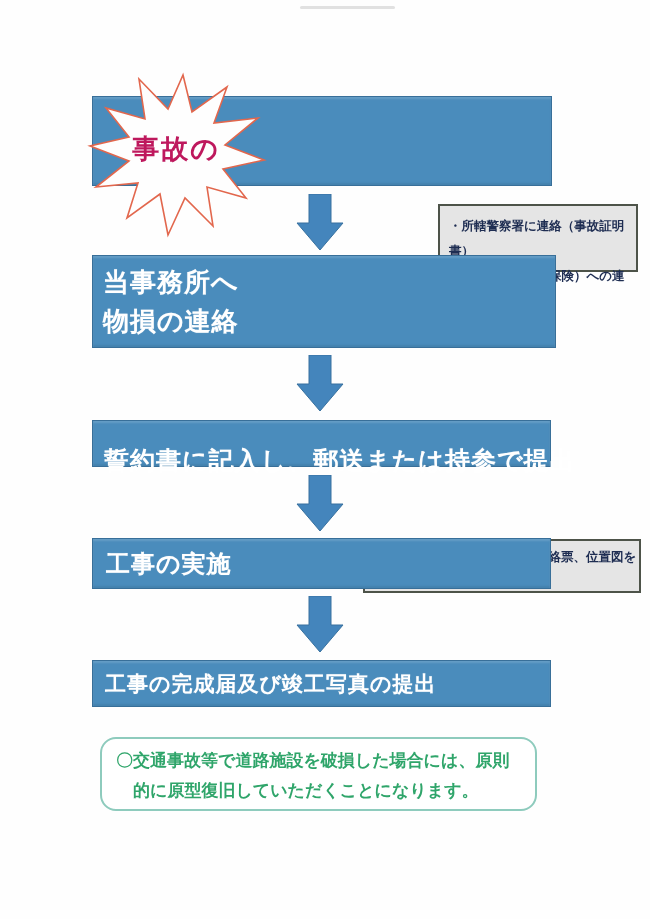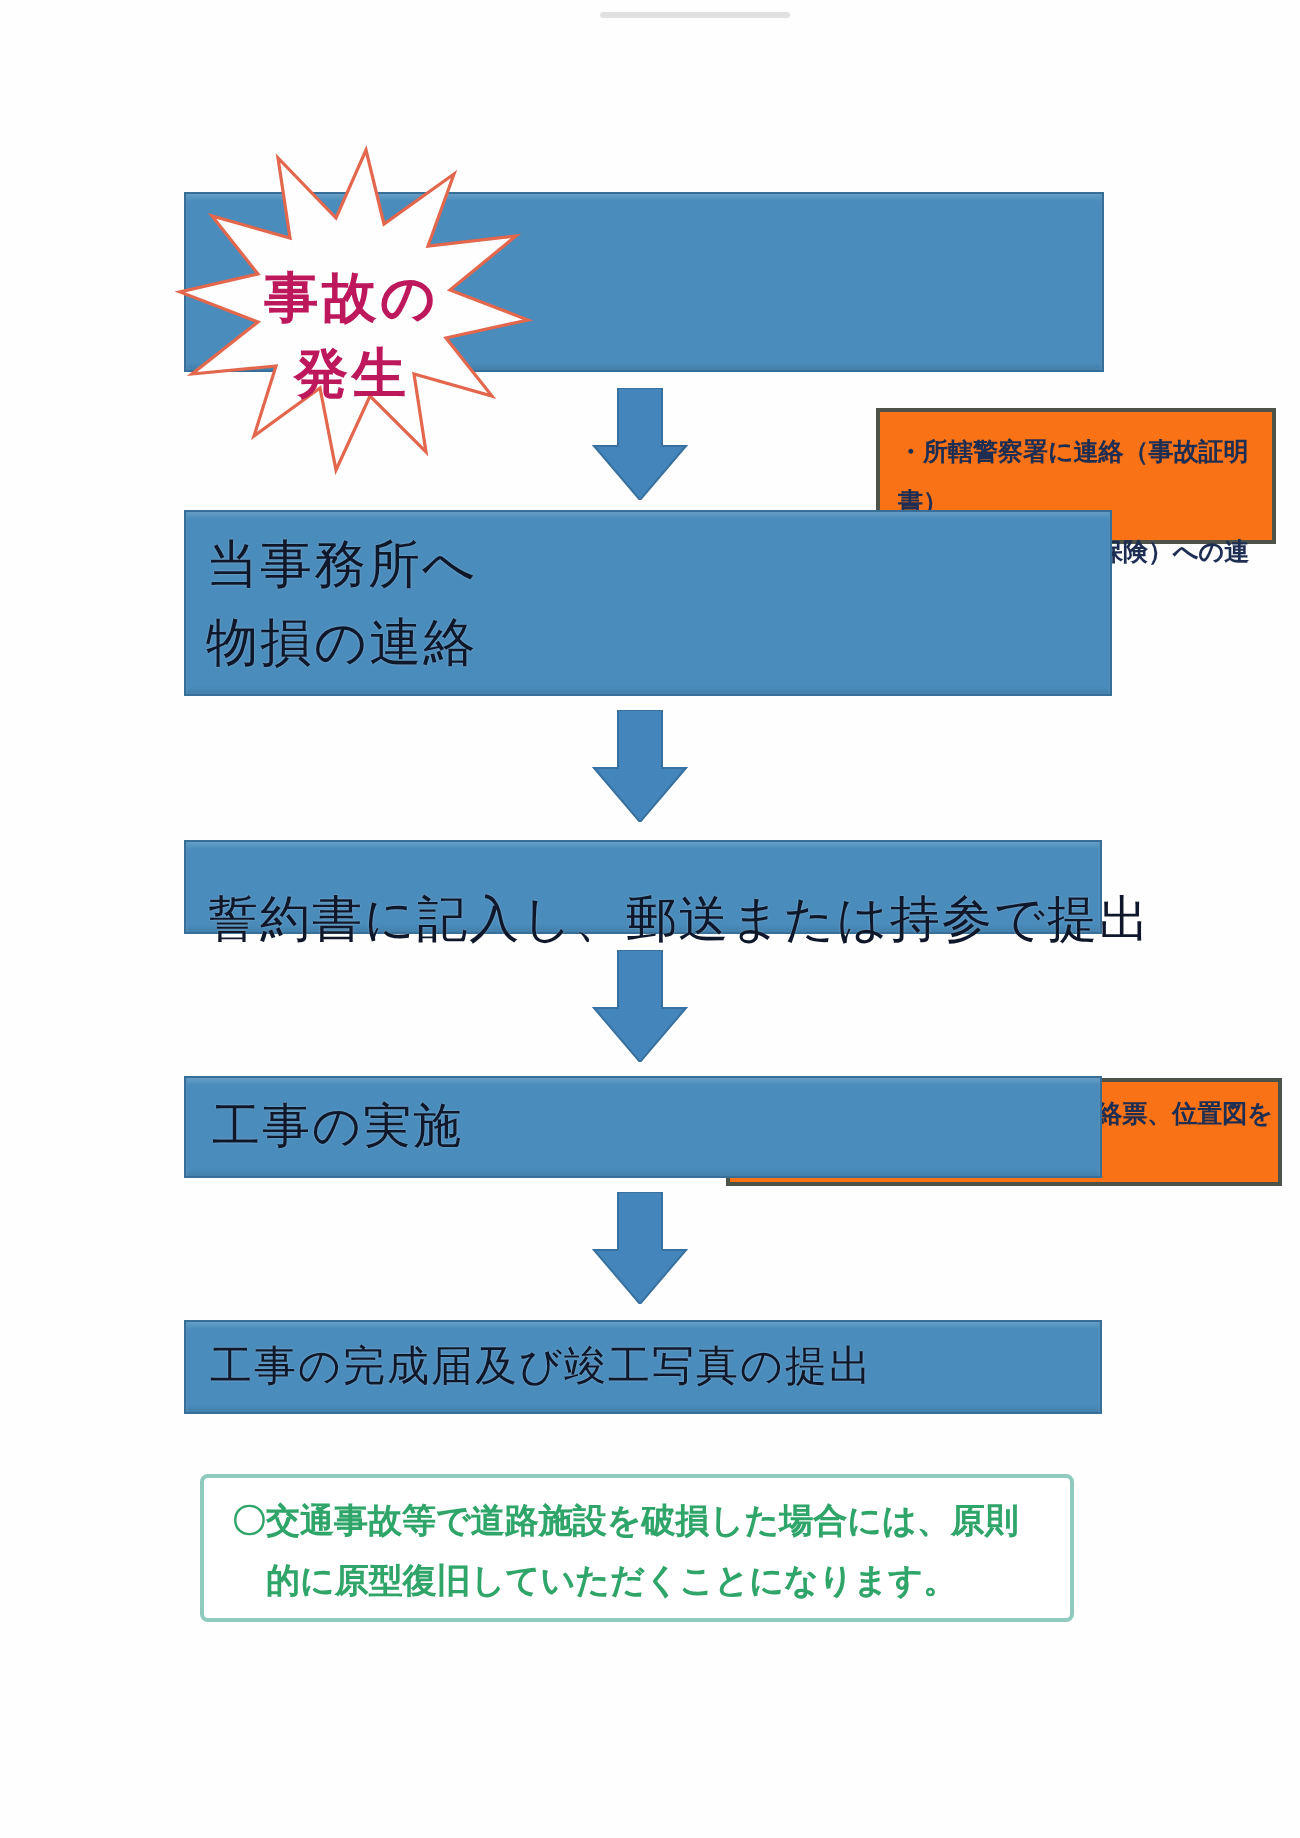--- a/index.html
+++ b/index.html
@@ -30,34 +30,34 @@
     border: 1px solid rgba(35, 75, 110, 0.45);
     box-shadow: inset 0 2px 2px rgba(255,255,255,0.15), inset 0 -2px 2px rgba(0,0,0,0.08);
   }
   .banner-1 { left: 92px;  top: 96px;  width: 460px; height: 90px; }
   .banner-2 { left: 92px;  top: 255px; width: 464px; height: 93px; }
   .banner-3 { left: 92px;  top: 420px; width: 459px; height: 47px; }
   .banner-4 { left: 92px;  top: 538px; width: 459px; height: 51px; text-align: right; }
   .banner-5 { left: 92px;  top: 660px; width: 459px; height: 47px; }
 
   .banner-title {
-    color: #0f172a;
-    font-weight: normal;
+    color: #ffffff;
+    font-weight: bold;
     letter-spacing: 1px;
     text-shadow: 0 0 1px rgba(255,255,255,0.4);
     white-space: nowrap;
   }
   .title-2 { position: absolute; left: 10px; top: 7px; font-size: 26px; line-height: 39px; }
   .title-3 { position: absolute; left: 11px; top: 16px; font-size: 25px; line-height: 46px; }
   .title-4 { position: absolute; left: 13px; top: 0; font-size: 24px; line-height: 50px; }
   .title-5 { position: absolute; left: 12px; top: 0; font-size: 21px; line-height: 46px; }
 
   .note {
     position: absolute;
-    background: #f97316;
+    background: #e5e5e5;
     border: 2px solid #4d5349;
     color: #1e2d52;
     font-weight: bold;
   }
   .note-1 { left: 345px; top: 107px; width: 200px; height: 68px;
             font-size: 12.5px; line-height: 25px; padding: 8px 0 0 9px; }
   .note-2 { left: 270px; top: 283px; width: 278px; height: 54px;
             font-size: 12.5px; line-height: 21px; padding: 6px 0 0 8px; }
   .note-2 .line-indent { padding-left: 13px; }
 
@@ -88,21 +88,21 @@
   .arrow-2 { top: 355px; }
   .arrow-3 { top: 475px; }
   .arrow-4 { top: 596px; }
 
   .footer-box {
     position: absolute;
     left: 100px; top: 737px;
     width: 437px; height: 74px;
     background: #ffffff;
     border: 2px solid #8ecbbd;
-    border-radius: 4px;
+    border-radius: 16px;
     padding: 7px 0 0 14px;
     color: #2fa56a;
     font-size: 17px;
     font-weight: bold;
     line-height: 30px;
     white-space: nowrap;
   }
   .footer-box .line-indent { padding-left: 17px; }
 </style>
 </head>
@@ -117,21 +117,20 @@
       <div>・所轄警察署に連絡（事故証明書）</div>
       <div>・保険会社（任意保険）への連絡</div>
     </div>
   </div>
   <div class="burst-wrap">
     <svg viewBox="0 0 185 172">
       <polygon points="97,7 106,44 141,19 128,55 172,50 139,77 178,92 137,101 160,130 121,119 127,158 99,130 82,167 74,126 41,150 52,115 10,119 43,93 4,78 43,69 20,40 59,51 53,11 82,41" fill="#fefefe" stroke="#e2674d" stroke-width="1.6" stroke-linejoin="miter"></polygon>
     </svg>
     <div class="burst-text">
       <div>事故の</div>
-      <div>発生</div>
     </div>
   </div>
 
   <svg class="down-arrow arrow-1" viewBox="0 0 48 56">
     <polygon points="13,0 35,0 35,29 47,29 24,56 1,29 13,29" fill="#4485bc" stroke="#38719f" stroke-width="1"></polygon>
   </svg>
 
   <div class="banner banner-2">
     <div class="banner-title title-2">
       <div>当事務所へ</div>

